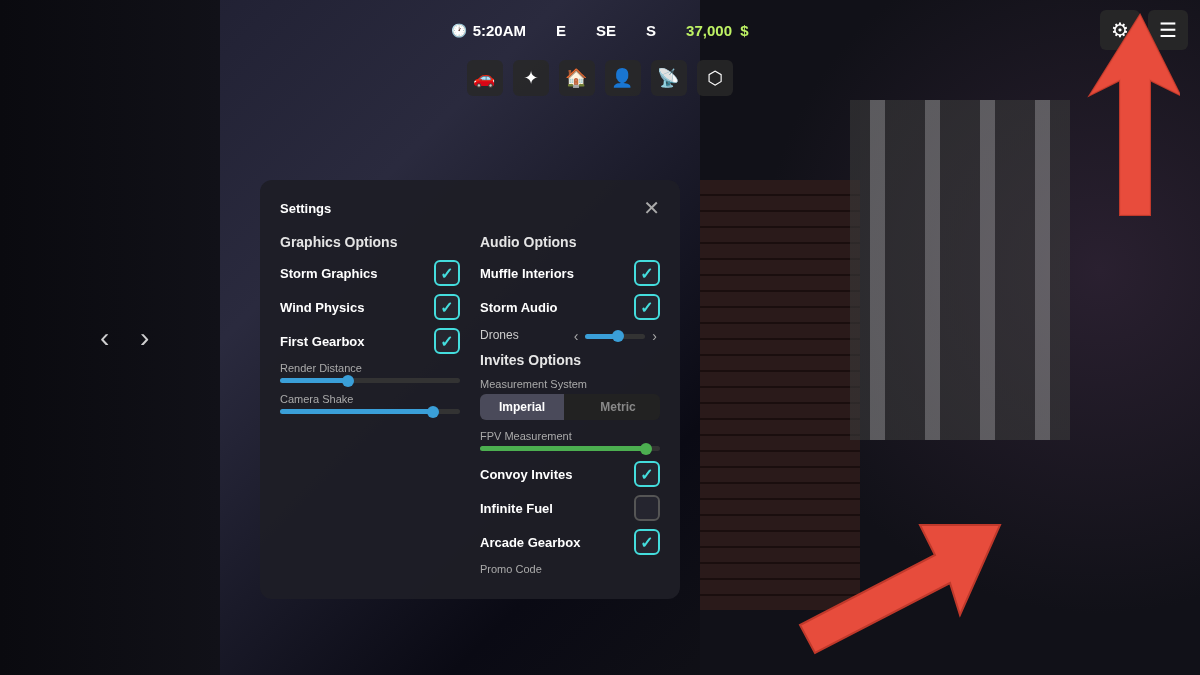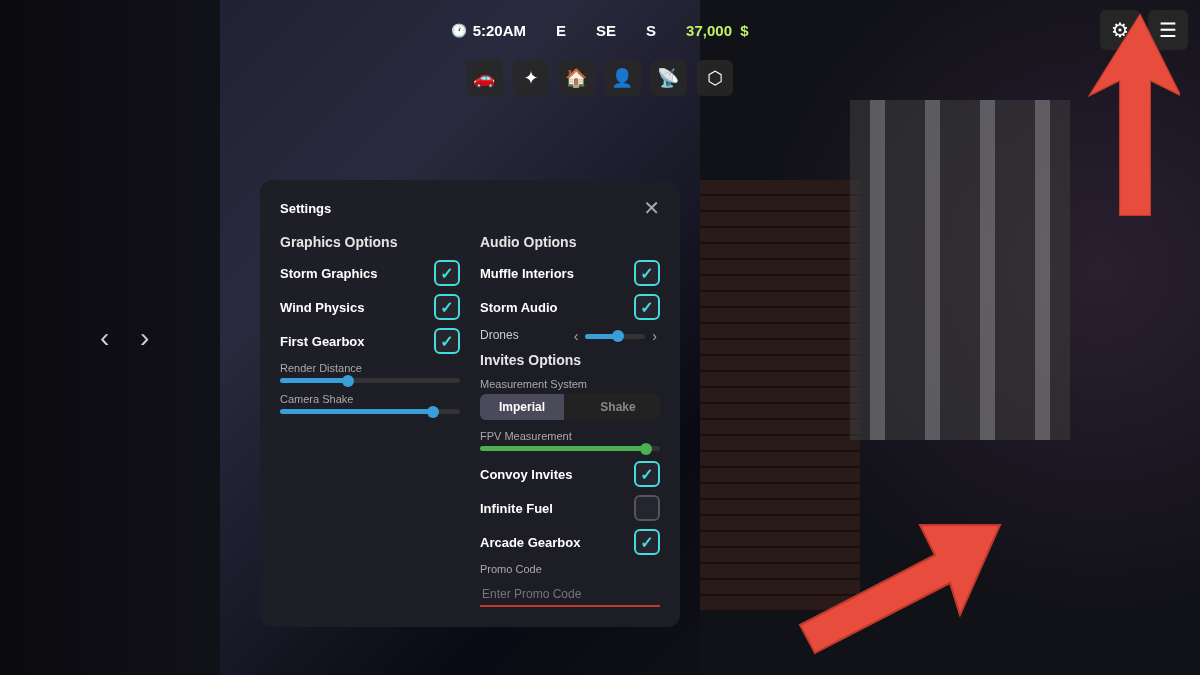--- a/index.html
+++ b/index.html
@@ -536,21 +536,21 @@
           <button class="arrow-btn">›</button>
         </div>
       </div>
 
       <div class="section-label" style="margin-top:8px;">Invites Options</div>
 
       <div style="margin-bottom:8px;">
         <div class="slider-label">Measurement System</div>
         <div class="measurement-toggle">
           <div class="meas-btn meas-btn-active">Imperial</div>
-          <div class="meas-btn meas-btn-inactive">Shake</div>
+          <div class="meas-btn meas-btn-inactive">Metric</div>
         </div>
       </div>
 
       <div class="slider-container">
         <div class="slider-label">FPV Measurement</div>
         <div class="slider-track">
           <div class="slider-fill-green" style="width:92%;"></div>
           <div class="slider-thumb slider-thumb-green" style="left:calc(92% - 6px);"></div>
         </div>
       </div>
@@ -571,17 +571,16 @@
 
       <div class="option-row">
         <span class="option-label">Arcade Gearbox</span>
         <div class="checkbox checkbox-checked">
           <span class="checkmark">✓</span>
         </div>
       </div>
 
       <div style="">
         <div class="slider-label">Promo Code</div>
-        <input type="text" class="promo-input" placeholder="Enter Promo Code" style="">
       </div>
     </div>
   </div>
 </div>
 
 </body></html>

